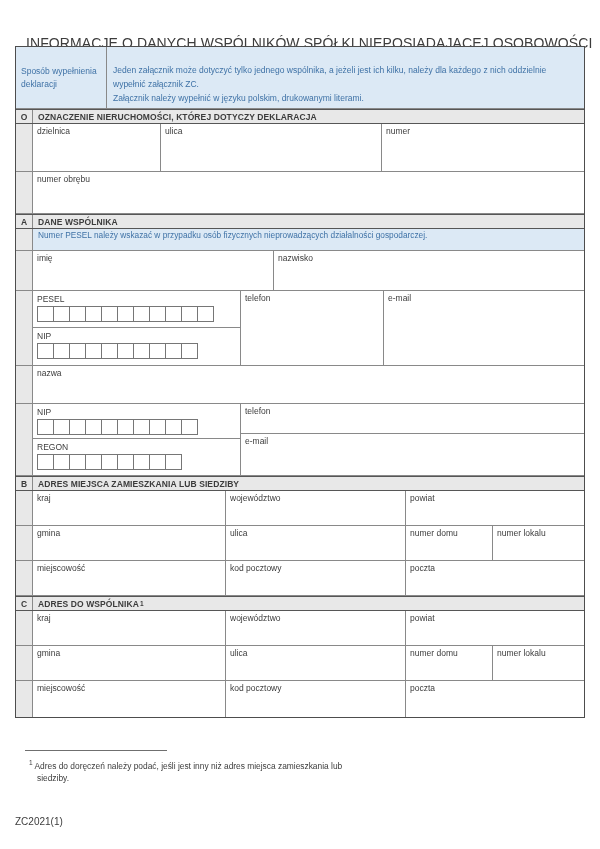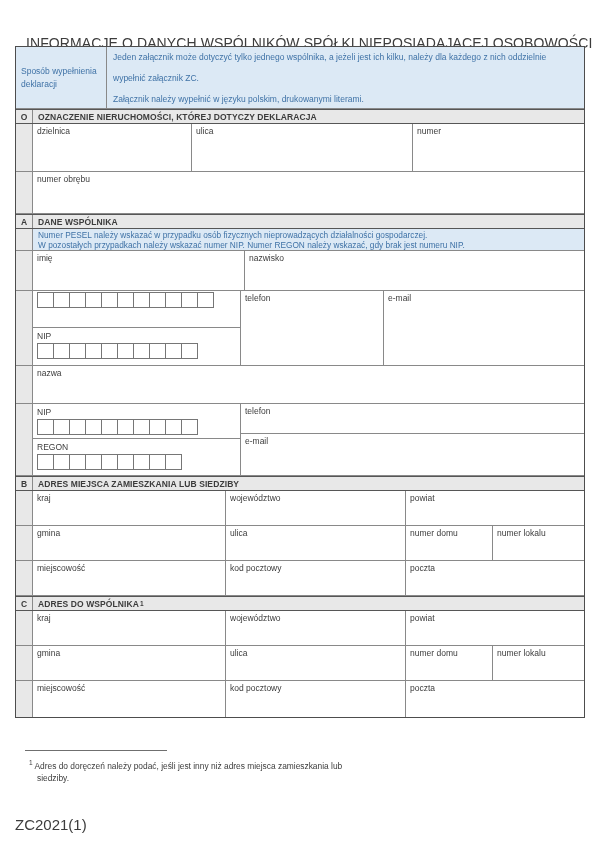--- a/index.html
+++ b/index.html
@@ -26,42 +26,42 @@
   }
   .sec-header{background:var(--hdr-bg,#e8e8e8);height:15px;border-top:1px solid #565656;border-bottom:1px solid #565656;}
   .sec-title{flex:1;display:flex;align-items:center;padding-left:5px;font-size:8.5px;font-weight:bold;letter-spacing:.1px;}
   .sec-title sup{font-size:6.5px;line-height:0;margin-left:1px;}
 
   .instr-row{background:var(--note-bg,#dce9f5);height:62px;}
   .instr-label{
     width:91px;flex:none;color:var(--note-fg,#3f72a6);font-size:8.5px;line-height:12.5px;
     display:flex;align-items:center;padding:0 3px 0 5px;
   }
-  .instr-body{flex:1;color:var(--note-fg,#3f72a6);font-size:8.5px;line-height:21px;padding:0 6px 0 6px;}
+  .instr-body{flex:1;color:var(--note-fg,#3f72a6);font-size:8.5px;line-height:14px;padding:16px 6px 0 6px;}
 
   .note-row{background:var(--note-bg,#dce9f5);height:22px;}
   .note-body{flex:1;color:var(--note-fg,#3f72a6);font-size:8.3px;line-height:10.4px;padding:1px 0 0 5px;white-space:nowrap;}
 
   .lbl{display:block;font-size:8.5px;padding:2px 4px 0 4px;color:#3c3c3c;}
   .sublabel{display:block;font-size:8.5px;padding:3px 4px 1px 4px;color:#3c3c3c;}
   .boxes{display:flex;margin:1px 0 0 4px;}
   .box{width:17px;height:16px;flex:none;border:1px solid #767676;background:#fff;margin-left:-1px;box-sizing:border-box;}
   .box:first-child{margin-left:0;}
   .substack{display:flex;flex-direction:column;}
   .subcell{box-sizing:border-box;}
   .subdiv{border-bottom:1px solid #898989;}
 
   .foot-rule{position:absolute;left:25px;top:750px;width:142px;border-top:1px solid #6f6f6f;}
   .footnote{
     position:absolute;left:29px;top:757px;width:336px;
     font-size:8.4px;line-height:11.8px;color:#3c3c3c;
     padding-left:8px;text-indent:-8px;
   }
   .footnote sup{font-size:6.5px;}
-  .footer-code{position:absolute;left:15px;top:816px;font-size:15px;color:#3c3c3c;}
+  .footer-code{position:absolute;left:15px;top:816px;font-size:10px;color:#3c3c3c;}
 </style>
 </head>
 <body>
 
 <div class="page">
 
   <div class="title">ZAŁĄCZNIK ZC</div>
   <div class="subtitle">INFORMACJE O DANYCH WSPÓLNIKÓW SPÓŁKI NIEPOSIADAJĄCEJ OSOBOWOŚCI PRAWNEJ</div>
 
   <div class="form-table">
@@ -74,21 +74,21 @@
       </div>
     </div>
 
     <div class="row sec-header">
       <div class="cell letter">O</div>
       <div class="cell sec-title">OZNACZENIE NIERUCHOMOŚCI, KTÓREJ DOTYCZY DEKLARACJA</div>
     </div>
 
     <div class="row" style="height:48px">
       <div class="cell gutter"></div>
-      <div class="cell" style="width:159px;flex:none">
+      <div class="cell" style="width:128px;flex:none">
         <span class="lbl">dzielnica</span>
       </div>
       <div class="cell" style="width:221px;flex:none">
         <span class="lbl">ulica</span>
       </div>
       <div class="cell" style="flex:1">
         <span class="lbl">numer</span>
       </div>
     </div>
 
@@ -101,38 +101,38 @@
 
     <div class="row sec-header">
       <div class="cell letter">A</div>
       <div class="cell sec-title">DANE WSPÓLNIKA</div>
     </div>
 
     <div class="row note-row">
       <div class="cell gutter"></div>
       <div class="cell note-body">
         <div>Numer PESEL należy wskazać w przypadku osób fizycznych nieprowadzących działalności gospodarczej.</div>
-        <div>W pozostałych przypadkach należy wskazać numer NIP. Numer REGON należy wskazać, gdy brak jest numeru NIP.</div>
       </div>
     </div>
 
     <div class="row" style="height:40px">
       <div class="cell gutter"></div>
-      <div class="cell" style="width:212px;flex:none">
+      <div class="cell" style="width:241px;flex:none">
         <span class="lbl">imię</span>
       </div>
       <div class="cell" style="flex:1">
         <span class="lbl">nazwisko</span>
       </div>
     </div>
 
     <div class="row" style="height:75px">
       <div class="cell gutter"></div>
       <div class="cell substack" style="width:208px;flex:none">
         <div class="subcell subdiv" style="height:37px">
+          <span class="sublabel">PESEL</span>
           <div class="boxes">
               <span class="box"></span>
               <span class="box"></span>
               <span class="box"></span>
               <span class="box"></span>
               <span class="box"></span>
               <span class="box"></span>
               <span class="box"></span>
               <span class="box"></span>
               <span class="box"></span>

